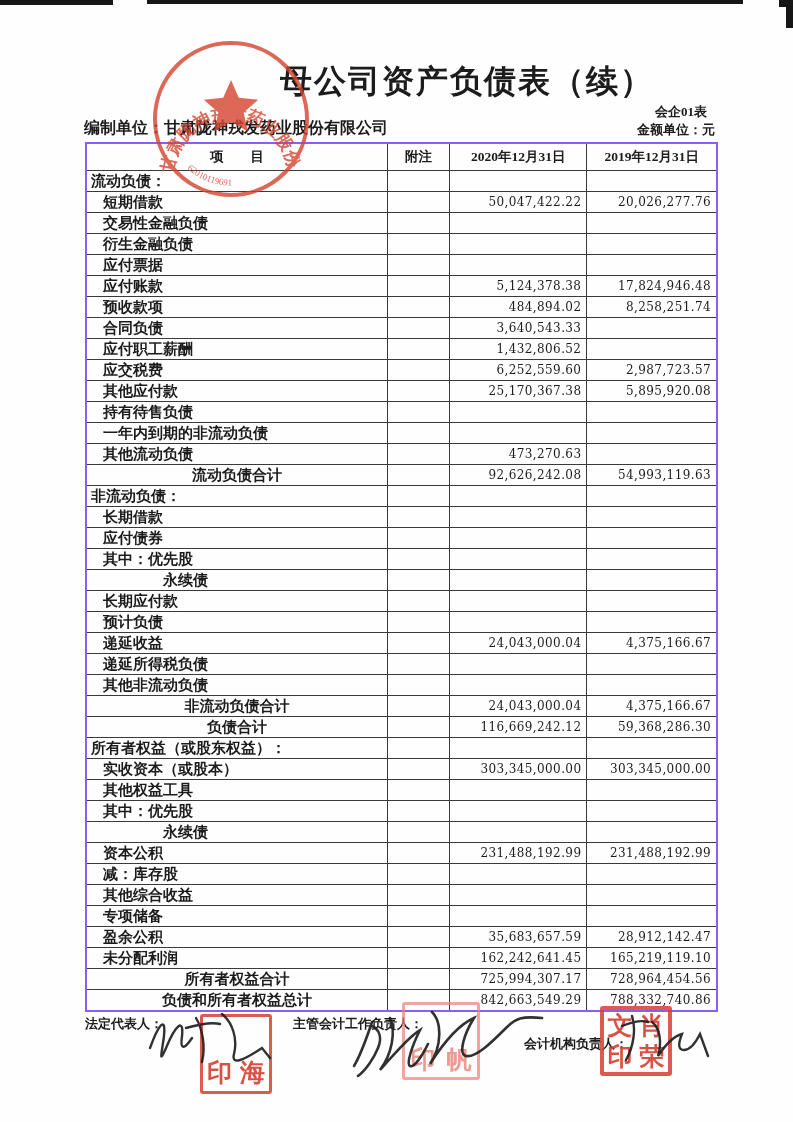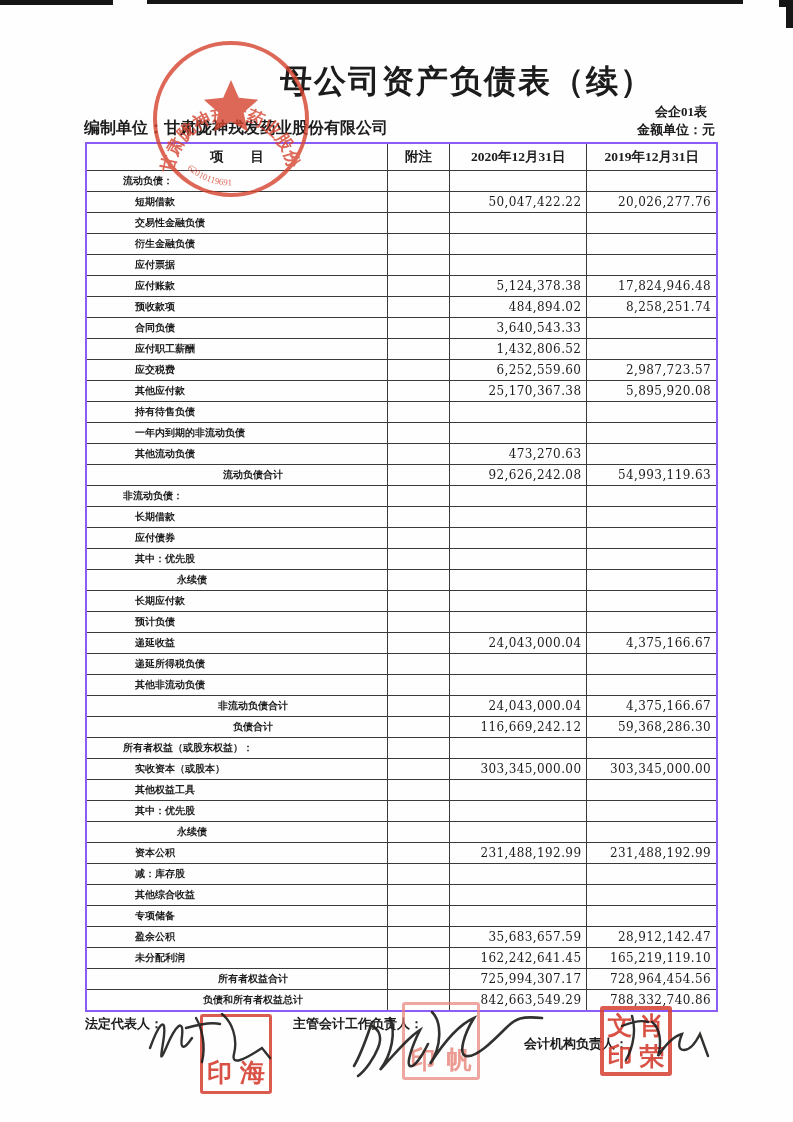--- a/index.html
+++ b/index.html
@@ -20,24 +20,24 @@
   .bs-table { position:absolute; left:85px; top:142px; width:633px; border:2px solid #8b5cf6; background:transparent; }
   .t-row { display:flex; width:100%; height:21px; border-top:1px solid #3a3a3a; }
   .t-row.header { height:26px; border-top:none; font-weight:700; }
   .c { border-right:1px solid #3a3a3a; height:100%; display:flex; align-items:center; overflow:hidden; }
   .c:last-child { border-right:none; }
   .c-item { width:302px; }
   .c-note { width:62px; justify-content:center; }
   .c-v1 { width:138px; justify-content:flex-end; }
   .c-v2 { width:129px; justify-content:flex-end; }
   .t-row.header .c { justify-content:center; font-size:13.5px; }
-  .lbl { font-size:10px; font-weight:600; white-space:nowrap;margin-left:32px; }
+  .lbl { font-size:15px; font-weight:600; white-space:nowrap; }
   .t-row.section .lbl { font-weight:700; padding-left:4px; }
   .t-row.item .lbl { padding-left:16px; }
-  .t-row.sub .lbl { padding-left:58px; }
+  .t-row.sub .lbl { padding-left:76px; }
   .t-row.total .c-item { justify-content:center; }
   .t-row.total .lbl { font-weight:700; }
   .num { font-family:"DejaVu Serif","Liberation Serif",serif; font-size:12px; letter-spacing:.4px;
     padding-right:5px; white-space:nowrap; }
   
   .sig-label { position:absolute; top:1015px; font-size:13px; font-weight:700; white-space:nowrap; }
   
   .seal { position:absolute; border:3px solid rgba(213,62,48,.85); border-radius:3px;
     display:grid; grid-template-columns:1fr 1fr; grid-template-rows:1fr 1fr;
     color:rgba(213,62,48,.9); font-weight:700; z-index:6; }

